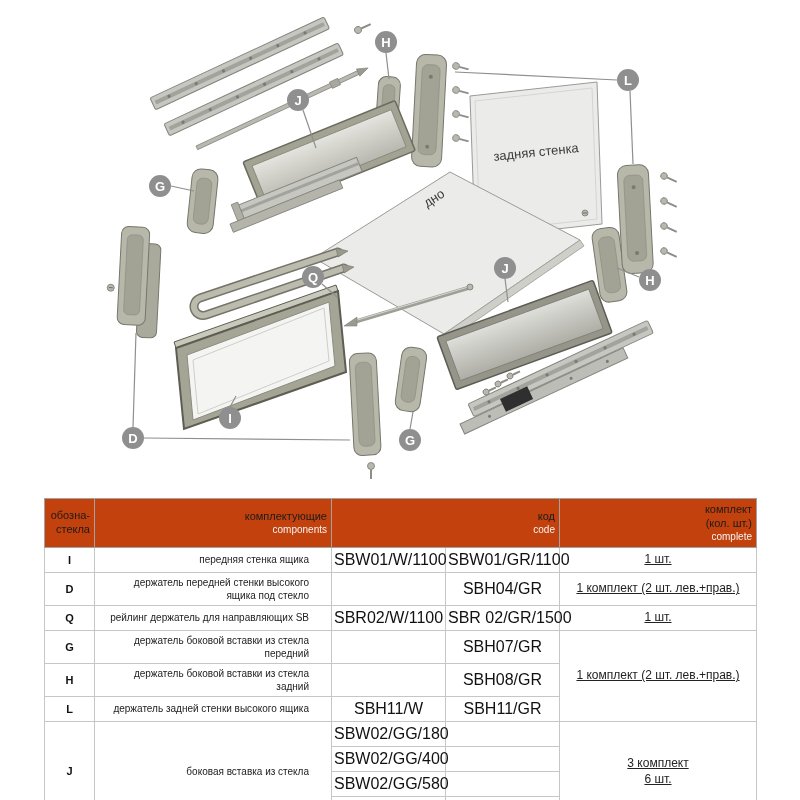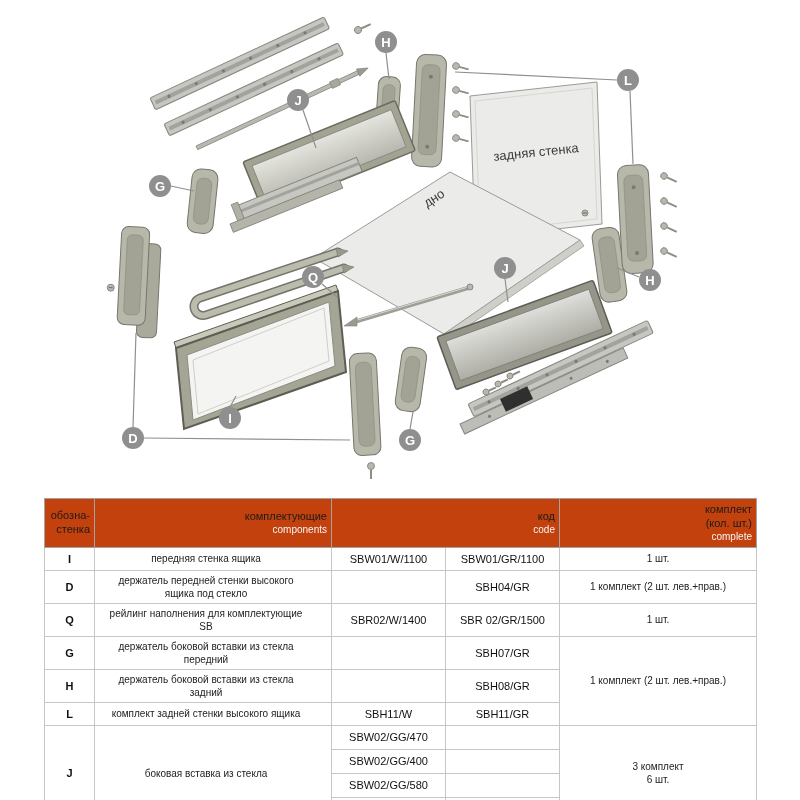--- a/index.html
+++ b/index.html
@@ -28,25 +28,25 @@
   table{border-collapse:collapse;width:100%;table-layout:fixed;}
   col.c-letter{width:50px;} col.c-name{width:237px;}
   col.c-code1{width:114px;} col.c-code2{width:114px;} col.c-complete{width:197px;}
   th,td{border:1px solid #c6c6c6;}
   thead th{background:#c2410c;border:1px solid #a2a2a2;padding:4px 4px;
            font-weight:normal;text-align:right;vertical-align:middle;height:34px;}
   .hdr-ru{font-size:11px;color:#1c1c1c;line-height:1.25;}
   .hdr-en{font-size:10px;color:#f4f4f4;line-height:1.2;}
   td.letter{font-weight:bold;font-size:11px;text-align:center;color:#111;}
   td.name{font-size:10px;padding:3px 22px 3px 8px;color:#222;line-height:1.3;
-          text-align:center;vertical-align:middle;}
-  td.code{font-size:11px;text-align:center;color:#111;padding:3px 2px;
+          text-align:right;vertical-align:middle;}
+  td.code{font-size:16px;text-align:center;color:#111;padding:3px 2px;
           white-space:nowrap;vertical-align:middle;}
-  td.complete{font-size:10px;text-align:center;color:#222;padding:3px 6px;
-              vertical-align:middle;line-height:1.35;}
+  td.complete{font-size:12px;text-align:center;color:#222;padding:3px 6px;
+              vertical-align:middle;line-height:1.35;text-decoration:underline;}
   tr.r-s{height:23px;} tr.r-m{height:33px;} tr.r-j{height:24px;}
 </style>
 </head>
 <body>
 
 <div class="page">
 
   <div class="diagram">
     <svg width="800" height="495" viewBox="0 0 800 495">
       <defs>
@@ -335,21 +335,21 @@
         <col class="c-letter">
           <col class="c-name">
           <col class="c-code1">
           <col class="c-code2">
           <col class="c-complete">
       </colgroup>
       <thead>
         <tr>
           <th>
             <div class="hdr-ru"><span>обозна-</span><br>
-            <span>стенка</span></div>
+            <span>стекла</span></div>
           </th>
           <th>
             <div class="hdr-ru">комплектующие</div>
             <div class="hdr-en">components</div>
           </th>
           <th colspan="2">
             <div class="hdr-ru">код</div>
             <div class="hdr-en">code</div>
           </th>
           <th>
@@ -369,48 +369,48 @@
         </tr>
         <tr class="r-m">
           <td class="letter">D</td>
           <td class="name">держатель передней стенки высокого ящика под стекло</td>
           <td class="code"></td>
           <td class="code">SBH04/GR</td>
           <td class="complete">1 комплект (2 шт. лев.+прав.)</td>
         </tr>
         <tr class="r-s">
           <td class="letter">Q</td>
-          <td class="name">рейлинг наполнения для комплектующие SB</td>
-          <td class="code">SBR02/W/1400</td>
+          <td class="name">рейлинг держатель для направляющих SB</td>
+          <td class="code">SBR02/W/1100</td>
           <td class="code">SBR 02/GR/1500</td>
           <td class="complete">1 шт.</td>
         </tr>
         <tr class="r-m">
           <td class="letter">G</td>
           <td class="name">держатель боковой вставки из стекла передний</td>
           <td class="code"></td>
           <td class="code">SBH07/GR</td>
           <td class="complete" rowspan="3">1 комплект (2 шт. лев.+прав.)</td>
         </tr>
         <tr class="r-s">
           <td class="letter">H</td>
           <td class="name">держатель боковой вставки из стекла задний</td>
           <td class="code"></td>
           <td class="code">SBH08/GR</td>
         </tr>
         <tr class="r-s">
           <td class="letter">L</td>
-          <td class="name">комплект задней стенки высокого ящика</td>
+          <td class="name">держатель задней стенки высокого ящика</td>
           <td class="code">SBH11/W</td>
           <td class="code">SBH11/GR</td>
         </tr>
         <tr class="r-j">
           <td class="letter" rowspan="4">J</td>
           <td class="name" rowspan="4">боковая вставка из стекла</td>
-          <td class="code">SBW02/GG/470</td>
+          <td class="code">SBW02/GG/180</td>
           <td class="code"></td>
           <td class="complete" rowspan="4">
             <div>3 комплект</div>
             <div>6 шт.</div>
           </td>
         </tr>
         <tr class="r-j">
           <td class="code">SBW02/GG/400</td>
           <td class="code"></td>
         </tr>

